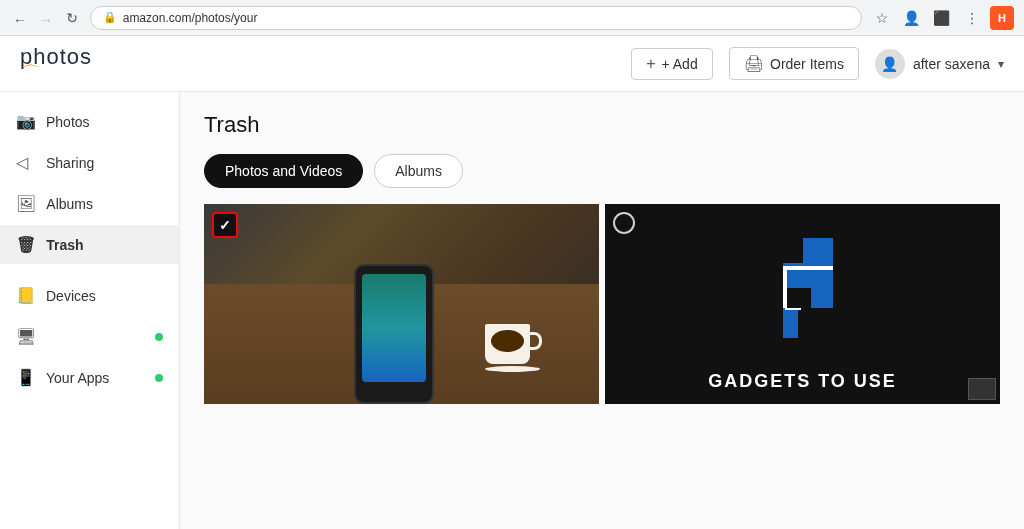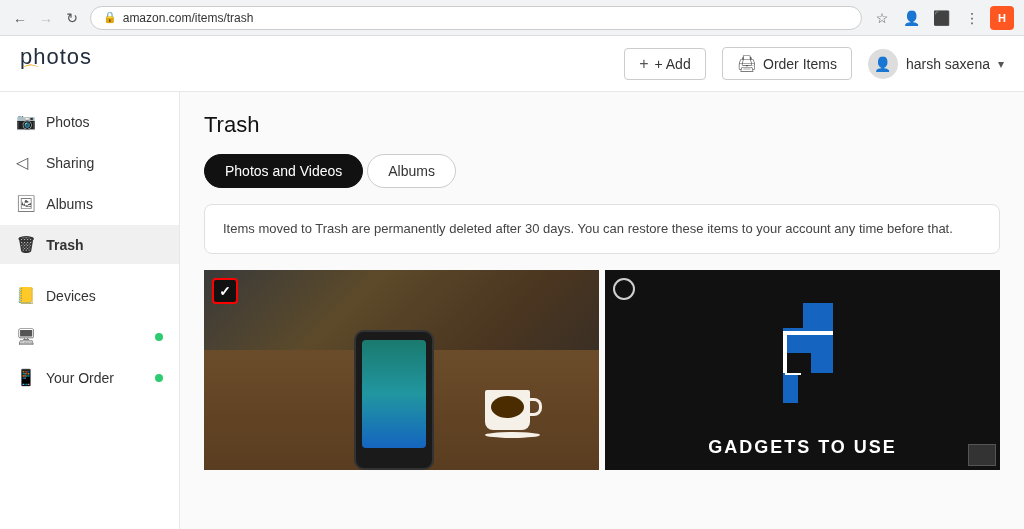--- a/index.html
+++ b/index.html
@@ -216,21 +216,21 @@
       font-size: 22px;
       font-weight: 400;
       color: #111;
       margin-bottom: 16px;
     }
 
     
     .tab-bar {
       display: flex;
       align-items: center;
-      gap: 4px;
+      gap: 11px;
       margin-bottom: 16px;
     }
     .tab-btn {
       padding: 8px 20px;
       border-radius: 20px;
       border: 1px solid #ccc;
       cursor: pointer;
       font-size: 14px;
       background: #fff;
       color: #333;
@@ -427,21 +427,21 @@
 <body>
 
 <div class="browser-bar">
   <div class="browser-nav-buttons">
     <button class="nav-btn">←</button>
     <button class="nav-btn disabled">→</button>
     <button class="nav-btn">↻</button>
   </div>
   <div class="address-bar">
     <span class="lock-icon">🔒</span>
-    <span>amazon.com/items/trash</span>
+    <span>amazon.com/photos/your</span>
   </div>
   <div class="browser-actions">
     <button class="browser-action-btn">☆</button>
     <button class="browser-action-btn">👤</button>
     <button class="browser-action-btn">⬛</button>
     <button class="browser-action-btn">⋮</button>
     <div class="browser-ext-btn">H</div>
   </div>
 </div>
 
@@ -456,21 +456,21 @@
       <button class="header-btn">
         <span class="btn-icon">+</span>
         <span>+ Add</span>
       </button>
       <button class="header-btn">
         <span class="btn-icon">🖨</span>
         <span>Order Items</span>
       </button>
       <div class="user-area">
         <div class="user-avatar">👤</div>
-        <span class="user-name">harsh saxena</span>
+        <span class="user-name">after saxena</span>
         <span class="chevron-down">▾</span>
       </div>
     </div>
   </div>
 
   <div class="main-area">
 
     <div class="sidebar">
       <div class="sidebar-item">
         <span class="icon">📷</span>
@@ -492,36 +492,33 @@
       <div class="sidebar-item">
         <span class="icon">📒</span>
         <span>Devices</span>
       </div>
       <div class="sidebar-item">
         <span class="icon">🖥</span>
         <span class="dot-indicator"></span>
       </div>
       <div class="sidebar-item">
         <span class="icon">📱</span>
-        <span>Your Order</span>
+        <span>Your Apps</span>
         <span class="dot-indicator"></span>
       </div>
     </div>
 
     <div class="content-area">
       <h1 class="page-title">Trash</h1>
 
       <div class="tab-bar">
         <button class="tab-btn active">Photos and Videos</button>
         <button class="tab-btn">Albums</button>
       </div>
 
-      <div class="info-banner">
-        <span>Items moved to Trash are permanently deleted after 30 days. You can restore these items to your account any time before that.</span>
-      </div>
 
       <div class="photo-grid">
 
         <div class="photo-item photo-item-1">
           <div class="table-surface"></div>
           <div class="phone-shape">
             <div class="phone-screen"></div>
           </div>
           <div class="coffee-cup">
             <div class="cup-body">

